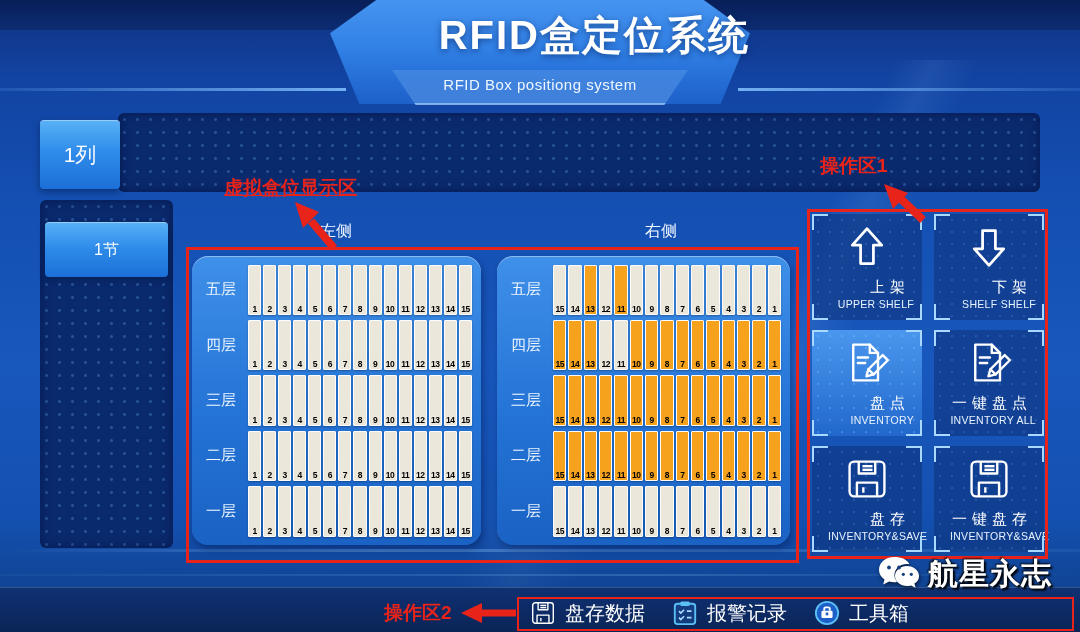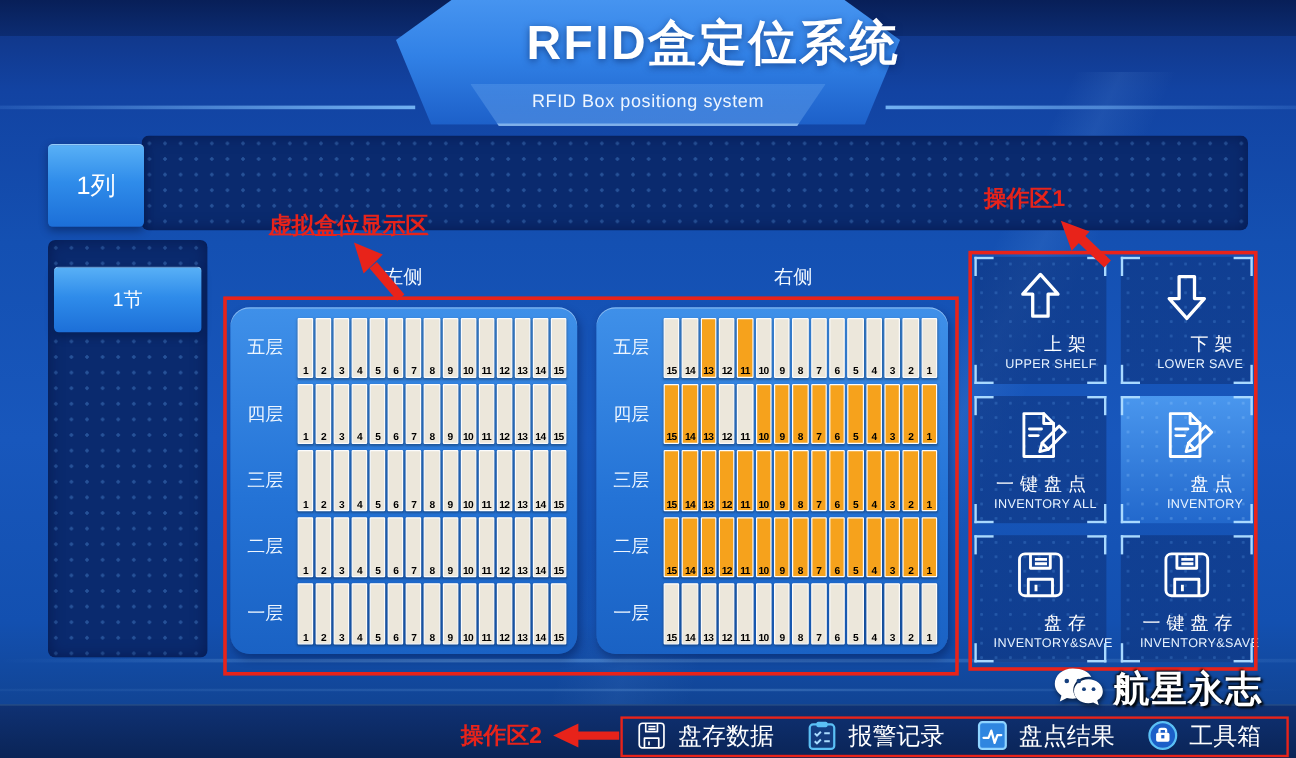--- a/index.html
+++ b/index.html
@@ -670,21 +670,41 @@
         <span class="corner tl"></span>
         <span class="corner tr"></span>
         <span class="corner bl"></span>
         <span class="corner br"></span>
         <span class="ops-icon">
           <svg viewBox="0 0 48 48">
             <path d="M24 44 L8 26 H17 V6 H31 V26 H40 Z" fill="none" stroke="#fff" stroke-width="3" stroke-linejoin="round"></path>
           </svg>
         </span>
         <div class="ops-zh">下架</div>
-        <div class="ops-en">LOWER SAVE</div>
+        <div class="ops-en">SHELF SHELF</div>
+      </div>
+      <div class="ops-btn active">
+        <span class="corner tl"></span>
+        <span class="corner tr"></span>
+        <span class="corner bl"></span>
+        <span class="corner br"></span>
+        <span class="ops-icon">
+          <svg viewBox="0 0 48 48" fill="none" stroke="#fff" stroke-width="2.6" stroke-linejoin="round" stroke-linecap="round">
+            <path d="M9 4 h18 l9 9 v30 h-27 z"></path>
+            <path d="M27 4 v9 h9"></path>
+            <line x1="14" y1="18" x2="25" y2="18"></line>
+            <line x1="14" y1="24" x2="22" y2="24"></line>
+            <g transform="rotate(45 34 28)">
+              <rect x="30" y="14" width="8" height="22"></rect>
+              <path d="M30 36 l4 7 l4 -7"></path>
+            </g>
+          </svg>
+        </span>
+        <div class="ops-zh">盘点</div>
+        <div class="ops-en">INVENTORY</div>
       </div>
       <div class="ops-btn">
         <span class="corner tl"></span>
         <span class="corner tr"></span>
         <span class="corner bl"></span>
         <span class="corner br"></span>
         <span class="ops-icon">
           <svg viewBox="0 0 48 48" fill="none" stroke="#fff" stroke-width="2.6" stroke-linejoin="round" stroke-linecap="round">
             <path d="M9 4 h18 l9 9 v30 h-27 z"></path>
             <path d="M27 4 v9 h9"></path>
@@ -692,40 +712,20 @@
             <line x1="14" y1="24" x2="22" y2="24"></line>
             <g transform="rotate(45 34 28)">
               <rect x="30" y="14" width="8" height="22"></rect>
               <path d="M30 36 l4 7 l4 -7"></path>
             </g>
           </svg>
         </span>
         <div class="ops-zh">一键盘点</div>
         <div class="ops-en">INVENTORY ALL</div>
       </div>
-      <div class="ops-btn active">
-        <span class="corner tl"></span>
-        <span class="corner tr"></span>
-        <span class="corner bl"></span>
-        <span class="corner br"></span>
-        <span class="ops-icon">
-          <svg viewBox="0 0 48 48" fill="none" stroke="#fff" stroke-width="2.6" stroke-linejoin="round" stroke-linecap="round">
-            <path d="M9 4 h18 l9 9 v30 h-27 z"></path>
-            <path d="M27 4 v9 h9"></path>
-            <line x1="14" y1="18" x2="25" y2="18"></line>
-            <line x1="14" y1="24" x2="22" y2="24"></line>
-            <g transform="rotate(45 34 28)">
-              <rect x="30" y="14" width="8" height="22"></rect>
-              <path d="M30 36 l4 7 l4 -7"></path>
-            </g>
-          </svg>
-        </span>
-        <div class="ops-zh">盘点</div>
-        <div class="ops-en">INVENTORY</div>
-      </div>
       <div class="ops-btn">
         <span class="corner tl"></span>
         <span class="corner tr"></span>
         <span class="corner bl"></span>
         <span class="corner br"></span>
         <span class="ops-icon">
           <svg viewBox="0 0 48 48" fill="none" stroke="#fff" stroke-width="2.6" stroke-linejoin="round">
             <rect x="5" y="5" width="38" height="38" rx="5"></rect>
             <path d="M15 5 v13 h18 v-13"></path>
             <line x1="19" y1="10" x2="30" y2="10"></line>
@@ -774,29 +774,20 @@
       </div>
       <div class="bottom-item">
         <span class="bottom-icon">
           <svg viewBox="0 0 28 28">
             <rect x="3" y="4" width="22" height="22" rx="3" fill="rgba(40,120,220,.25)" stroke="#5bc0f5" stroke-width="2"></rect>
             <rect x="9" y="1.5" width="10" height="5" rx="1.5" fill="#5bc0f5"></rect>
             <path stroke="#aadcff" stroke-width="1.8" fill="none" d="M7.5 12 l2 2 l3.5 -3.5 M16 12 h5 M7.5 19 l2 2 l3.5 -3.5 M16 19 h5"></path>
           </svg>
         </span>
         <span>报警记录</span>
-      </div>
-      <div class="bottom-item">
-        <span class="bottom-icon">
-          <svg viewBox="0 0 28 28">
-            <rect x="2" y="2" width="24" height="24" rx="3" fill="#2f86e0" stroke="#8fd4ff" stroke-width="2"></rect>
-            <polyline points="6,16 10.5,16 13,9.5 16,20.5 18.5,13.5 22,13.5" fill="none" stroke="#fff" stroke-width="2" stroke-linejoin="round" stroke-linecap="round"></polyline>
-          </svg>
-        </span>
-        <span>盘点结果</span>
       </div>
       <div class="bottom-item">
         <span class="bottom-icon">
           <svg viewBox="0 0 28 28">
             <circle cx="14" cy="14" r="12" fill="#1c5fc8" stroke="#5bc0f5" stroke-width="2"></circle>
             <rect x="8" y="11.5" width="12" height="8" rx="1.5" fill="#fff"></rect>
             <path d="M11 11.5 v-2 a1.5 1.5 0 0 1 1.5 -1.5 h3 a1.5 1.5 0 0 1 1.5 1.5 v2" fill="none" stroke="#fff" stroke-width="2"></path>
             <rect x="12.6" y="13.5" width="2.8" height="3" fill="#1c5fc8"></rect>
           </svg>
         </span>

